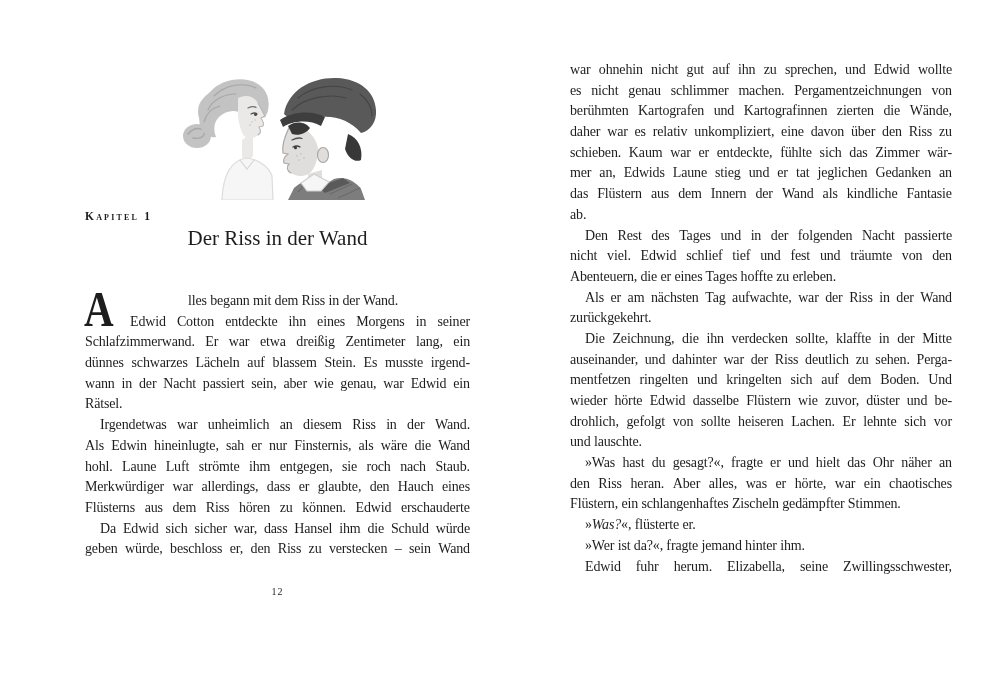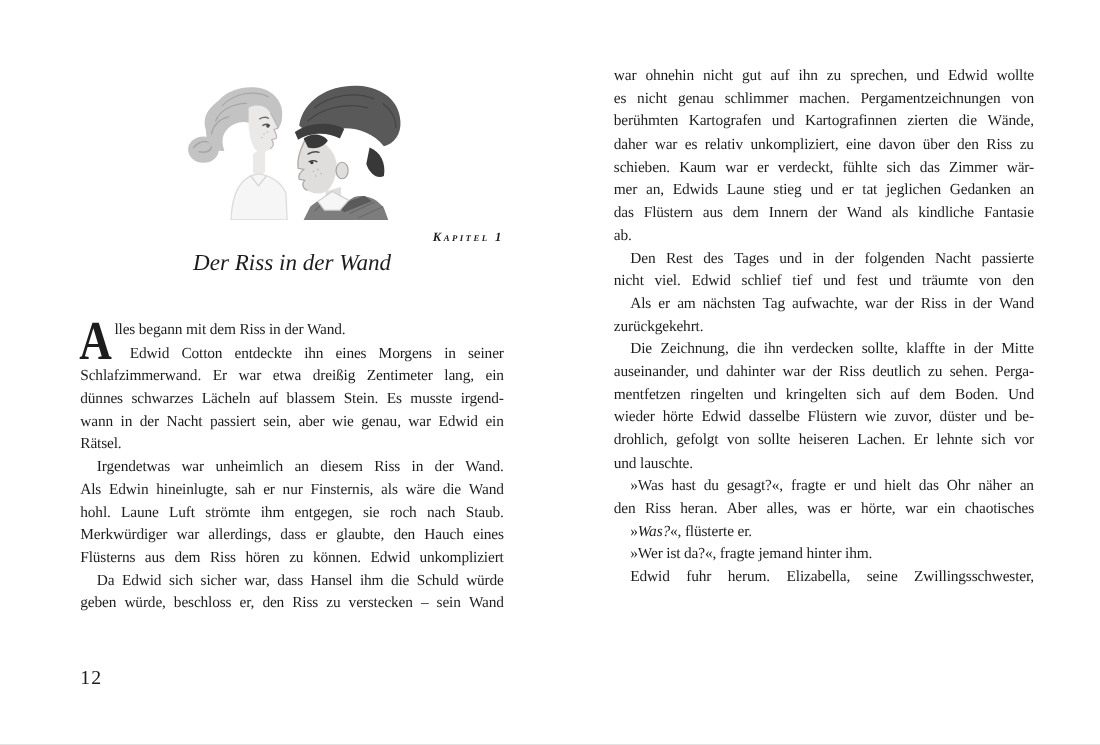--- a/index.html
+++ b/index.html
@@ -2,53 +2,52 @@
 <html lang="de" style="--bg: #ffffff; --text: #1d1d1d; --girl-hair: #c3c3c3; --girl-hair-dark: #a6a6a6; --skin-girl: #ebe9e7; --skin-boy: #e0dedc; --boy-cap: #595959; --boy-cap-dark: #3e3e3e; --boy-hair: #383838; --boy-vest: #7d7d7d; --boy-vest-dark: #5a5a5a; --shirt: #f6f6f6; --outline: #9b9b9b;"><head>
 <meta charset="utf-8">
 <title></title>
 <style>
   html,body{margin:0;padding:0;}
   body{background:#777; font-family:"Liberation Serif","DejaVu Serif",serif;}
   .spread{
     position:relative; width:1000px; height:677px; margin:0 auto;
     background:var(--bg,#fff); color:var(--text,#1d1d1d); overflow:hidden;
   }
-  .page{position:absolute; inset:0;}
+  .page{position:absolute; inset:0;margin-left:12px;}
   
   .illustration{position:absolute; left:168px; top:70px; width:200px; height:130px;}
   .chapter-label{
-    position:absolute; left:73px; top:210px; width:385px; text-align:right;
+    position:absolute; left:73px; top:210px; width:385px; text-align:left;
     font-size:11.5px; letter-spacing:2.2px; font-variant:small-caps; font-weight:bold;
     color:var(--text,#1d1d1d);
-    font-style:italic;
   }
   .chapter-title{
     position:absolute; left:73px; top:226px; width:385px; text-align:center;
-    font-size:21px; font-style:italic; color:var(--text,#1d1d1d);
+    font-size:21px; color:var(--text,#1d1d1d);
   }
   
   .body{position:absolute; font-size:14px; letter-spacing:-0.15px; color:var(--text,#1d1d1d);}
   .body-left{left:73px; top:291px; width:385px;}
   .body-right{left:558px; top:60px; width:382px;}
   .line{height:20.7px; line-height:20.7px; white-space:nowrap;}
   .line.just{display:flex; justify-content:space-between; white-space:normal;}
   .line.just span{white-space:pre;}
   .line.ind{padding-left:15px;}
-  .line.dc1{padding-left:31px;}
+  .line.dc1{padding-left:31px;text-align:center;}
   .line.dc2{padding-left:45px;}
   .it{font-style:italic;text-align:center;}
   .drop-cap{
     position:absolute; left:72px; top:284px; font-size:50px; line-height:1;
     font-weight:bold; transform:scaleX(.82); transform-origin:left top;
     color:var(--text,#1d1d1d);
   }
   
   .page-number{
-    position:absolute; top:606px; font-size:18px; letter-spacing:1px;
-    color:var(--text,#1d1d1d);
+    position:absolute; top:586px; font-size:10px; letter-spacing:1px;
+    text-align:center; color:var(--text,#1d1d1d);
   }
   .pn-left{left:73px; width:385px;}
   .pn-right{left:558px; width:382px;}
   svg .sketch{stroke-linecap:round; fill:none;}
 </style>
 </head>
 <body>
 
 <div class="spread">
 
@@ -211,21 +210,21 @@
         </div>
         <div class="line just">
           <span>Flüsterns</span>
           <span>aus</span>
           <span>dem</span>
           <span>Riss</span>
           <span>hören</span>
           <span>zu</span>
           <span>können.</span>
           <span>Edwid</span>
-          <span>unkompliziert</span>
+          <span>erschauderte</span>
         </div>
         <div class="line just ind">
           <span>Da</span>
           <span>Edwid</span>
           <span>sich</span>
           <span>sicher</span>
           <span>war,</span>
           <span>dass</span>
           <span>Hansel</span>
           <span>ihm</span>
@@ -295,21 +294,21 @@
           <span>über</span>
           <span>den</span>
           <span>Riss</span>
           <span>zu</span>
         </div>
         <div class="line just">
           <span>schieben.</span>
           <span>Kaum</span>
           <span>war</span>
           <span>er</span>
-          <span>verdeckt,</span>
+          <span>entdeckte,</span>
           <span>fühlte</span>
           <span>sich</span>
           <span>das</span>
           <span>Zimmer</span>
           <span>wär-</span>
         </div>
         <div class="line just">
           <span>mer</span>
           <span>an,</span>
           <span>Edwids</span>
@@ -353,20 +352,21 @@
           <span>Edwid</span>
           <span>schlief</span>
           <span>tief</span>
           <span>und</span>
           <span>fest</span>
           <span>und</span>
           <span>träumte</span>
           <span>von</span>
           <span>den</span>
         </div>
+        <div class="line"><span>Abenteuern, die er eines Tages hoffte zu erleben.</span></div>
         <div class="line just ind">
           <span>Als</span>
           <span>er</span>
           <span>am</span>
           <span>nächsten</span>
           <span>Tag</span>
           <span>aufwachte,</span>
           <span>war</span>
           <span>der</span>
           <span>Riss</span>
@@ -455,20 +455,21 @@
           <span>heran.</span>
           <span>Aber</span>
           <span>alles,</span>
           <span>was</span>
           <span>er</span>
           <span>hörte,</span>
           <span>war</span>
           <span>ein</span>
           <span>chaotisches</span>
         </div>
+        <div class="line"><span>Flüstern, ein schlangenhaftes Zischeln gedämpfter Stimmen.</span></div>
         <div class="line ind"><span>»</span><span class="it">Was?</span><span>«, flüsterte er.</span></div>
         <div class="line ind"><span>»Wer ist da?«, fragte jemand hinter ihm.</span></div>
         <div class="line just ind">
           <span>Edwid</span>
           <span>fuhr</span>
           <span>herum.</span>
           <span>Elizabella,</span>
           <span>seine</span>
           <span>Zwillingsschwester,</span>
         </div>

